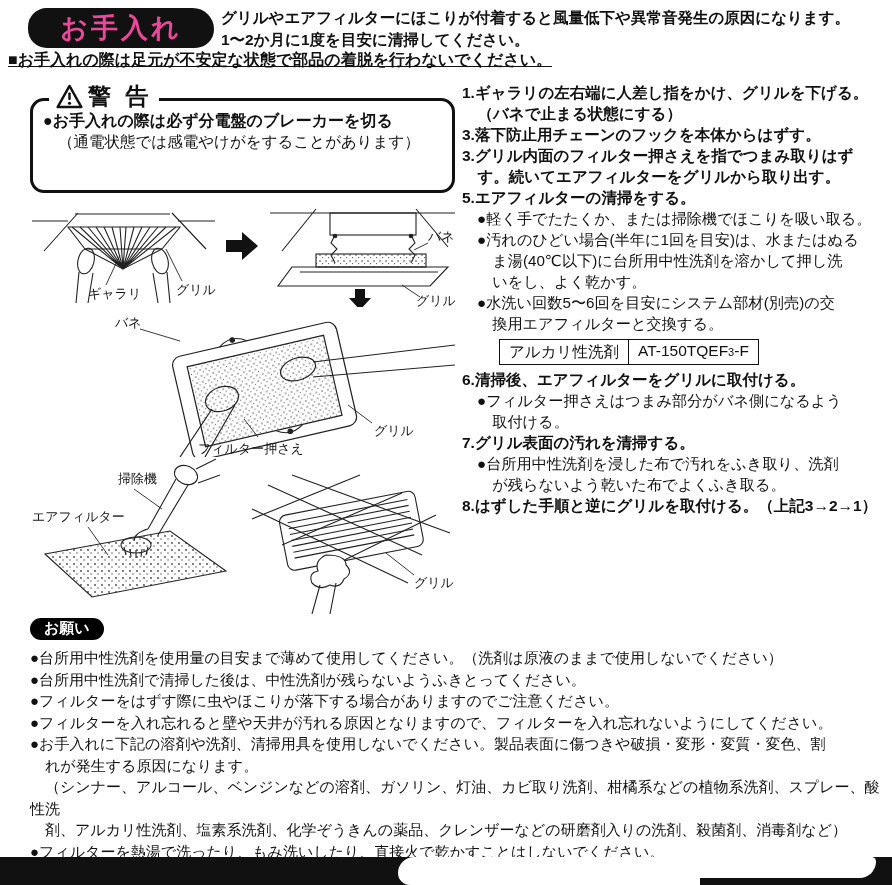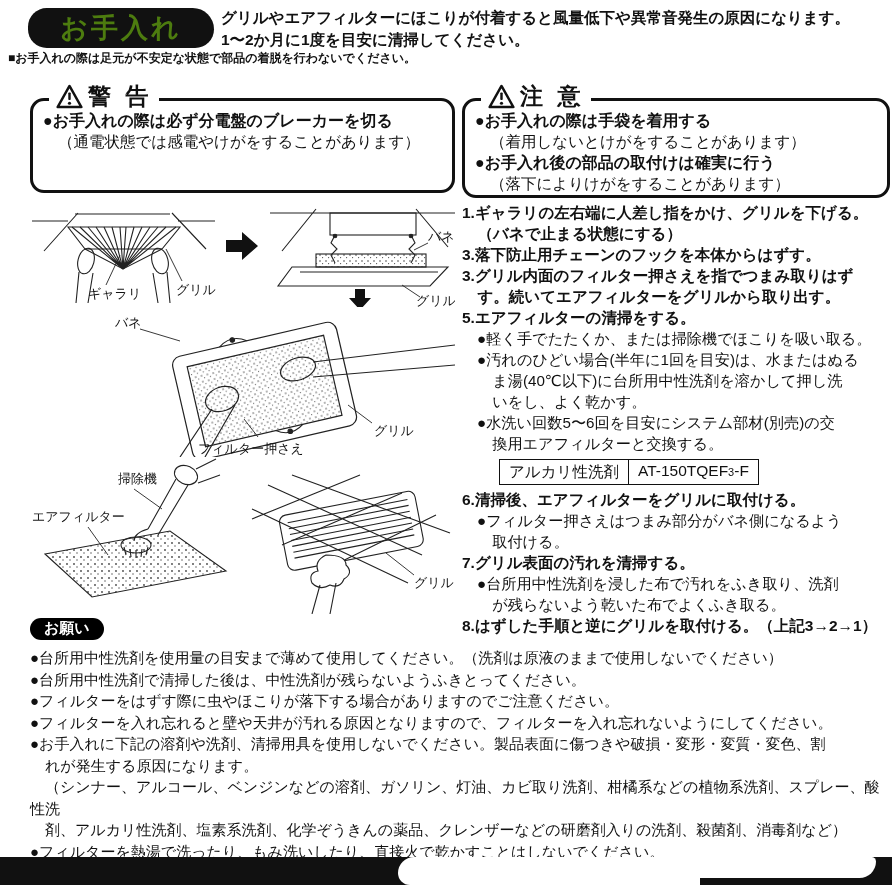--- a/index.html
+++ b/index.html
@@ -3,27 +3,27 @@
 <meta charset="utf-8">
 <style>
   * { margin:0; padding:0; box-sizing:border-box; }
   html,body { width:892px; height:885px; background:#fff; color:#111;
     font-family:"Liberation Sans","DejaVu Sans",sans-serif; }
   body { position:relative; overflow:hidden; }
   .ml { white-space:pre-line; }
 
   
   .badge-main { position:absolute; left:28px; top:8px; width:186px; height:40px;
-    background:#111; color:#4d7c0f; border-radius:23px 26px 23px 23px;
+    background:#111; color:#ec4899; border-radius:23px 26px 23px 23px;
     display:flex; align-items:center; justify-content:center;
     font-size:27px; font-weight:bold; letter-spacing:3px; }
   .intro { position:absolute; left:221px; top:7px; width:664px;
     font-size:15.5px; line-height:21.5px; font-weight:600; }
   .notice { position:absolute; left:8px; top:50px; width:880px;
-    font-size:12px; font-weight:bold; }
+    font-size:16px; font-weight:bold;text-decoration:underline; }
 
   
   .col-left  { position:absolute; left:30px;  top:78px; width:425px; }
   .col-right { position:absolute; left:462px; top:78px; width:428px; }
 
   
   .alert-box { position:relative; margin-top:20px; border:3px solid #111;
     border-radius:14px; padding:9px 8px 6px 10px; }
   .alert-box.warn { height:95px; }
   .alert-box.caut { height:100px; }
@@ -181,34 +181,20 @@
       <path d="M384,118 L356,96" stroke-width="0.9"></path>
     </g>
     <text x="88" y="26">掃除機</text>
     <text x="2" y="64">エアフィルター</text>
     <text x="384" y="130">グリル</text>
   </svg>
 </div>
 
 <div class="col-right">
 
-  <div class="alert-box caut">
-    <div class="box-title">
-      <svg class="tri-icon" viewBox="0 0 100 90">
-        <path d="M50 6 L94 84 L6 84 Z" fill="none" stroke="#111" stroke-width="9" stroke-linejoin="round"></path>
-        <rect x="45.5" y="30" width="9" height="28" rx="3" fill="#111"></rect>
-        <circle cx="50" cy="70" r="6" fill="#111"></circle>
-      </svg>
-      <span>注 意</span>
-    </div>
-    <div class="a-bold">●お手入れの際は手袋を着用する</div>
-    <div class="a-note">（着用しないとけがをすることがあります）</div>
-    <div class="a-bold">●お手入れ後の部品の取付けは確実に行う</div>
-    <div class="a-note">（落下によりけがをすることがあります）</div>
-  </div>
 
   <div class="steps">
     <div class="step ml">1.ギャラリの左右端に人差し指をかけ、グリルを下げる。
 　（バネで止まる状態にする）</div>
     <div class="step ml">3.落下防止用チェーンのフックを本体からはずす。</div>
     <div class="step ml">3.グリル内面のフィルター押さえを指でつまみ取りはず
 　す。続いてエアフィルターをグリルから取り出す。</div>
     <div class="step ml">5.エアフィルターの清掃をする。</div>
     <div class="sub ml">●軽く手でたたくか、または掃除機でほこりを吸い取る。</div>
     <div class="sub ml">●汚れのひどい場合(半年に1回を目安)は、水またはぬる

